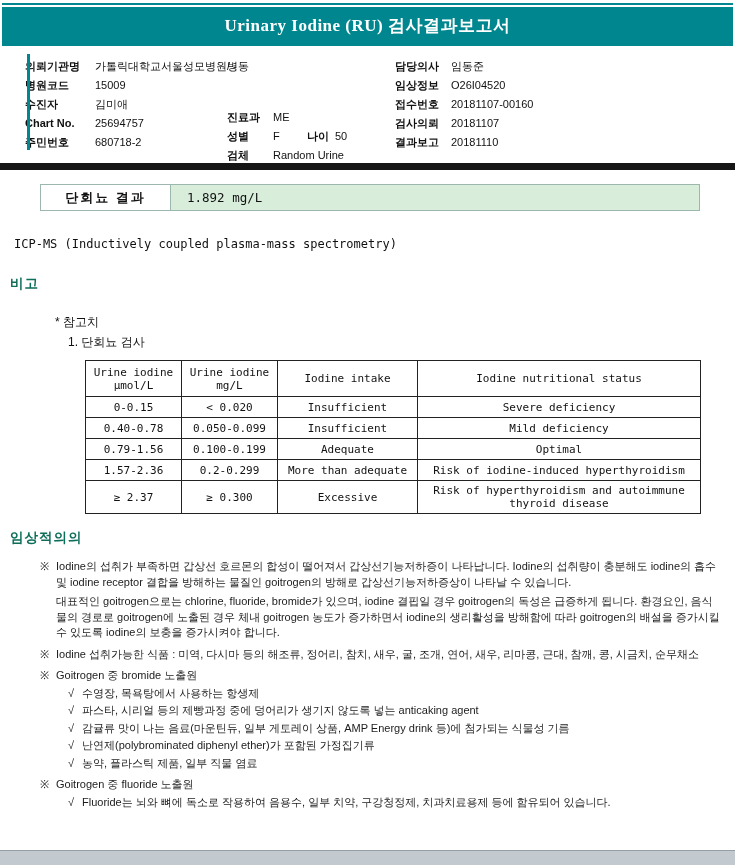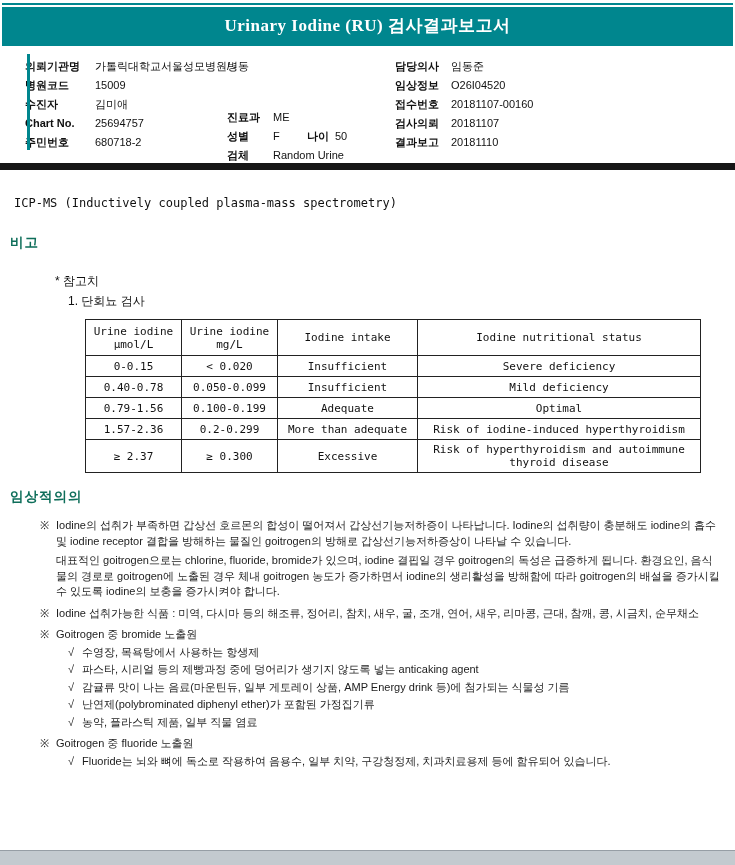--- a/index.html
+++ b/index.html
@@ -125,20 +125,26 @@
           <div class="info-row"><span class="info-label">임상정보</span><span class="info-value">O26I04520</span></div>
           <div class="info-row"><span class="info-label">접수번호</span><span class="info-value">20181107-00160</span></div>
           <div class="info-row"><span class="info-label">검사의뢰</span><span class="info-value">20181107</span></div>
           <div class="info-row"><span class="info-label">결과보고</span><span class="info-value">20181110</span></div>
         </div>
       </div>
   </section>
 
   <div class="black-bar"></div>
 
+  <section class="result-wrap">
+    <div class="result-box">
+      <div class="result-label">단회뇨 결과</div>
+      <div class="result-value">1.892 mg/L</div>
+    </div>
+  </section>
 
   <section class="method-section">
     <div class="method-value">ICP-MS (Inductively coupled plasma-mass spectrometry)</div>
   </section>
 
   <section class="remarks-section">
     <h2 class="section-heading">비고</h2>
     <div class="ref-note">* 참고치</div>
     <div class="ref-caption">1. 단회뇨 검사</div>
     <table class="ref-table">

